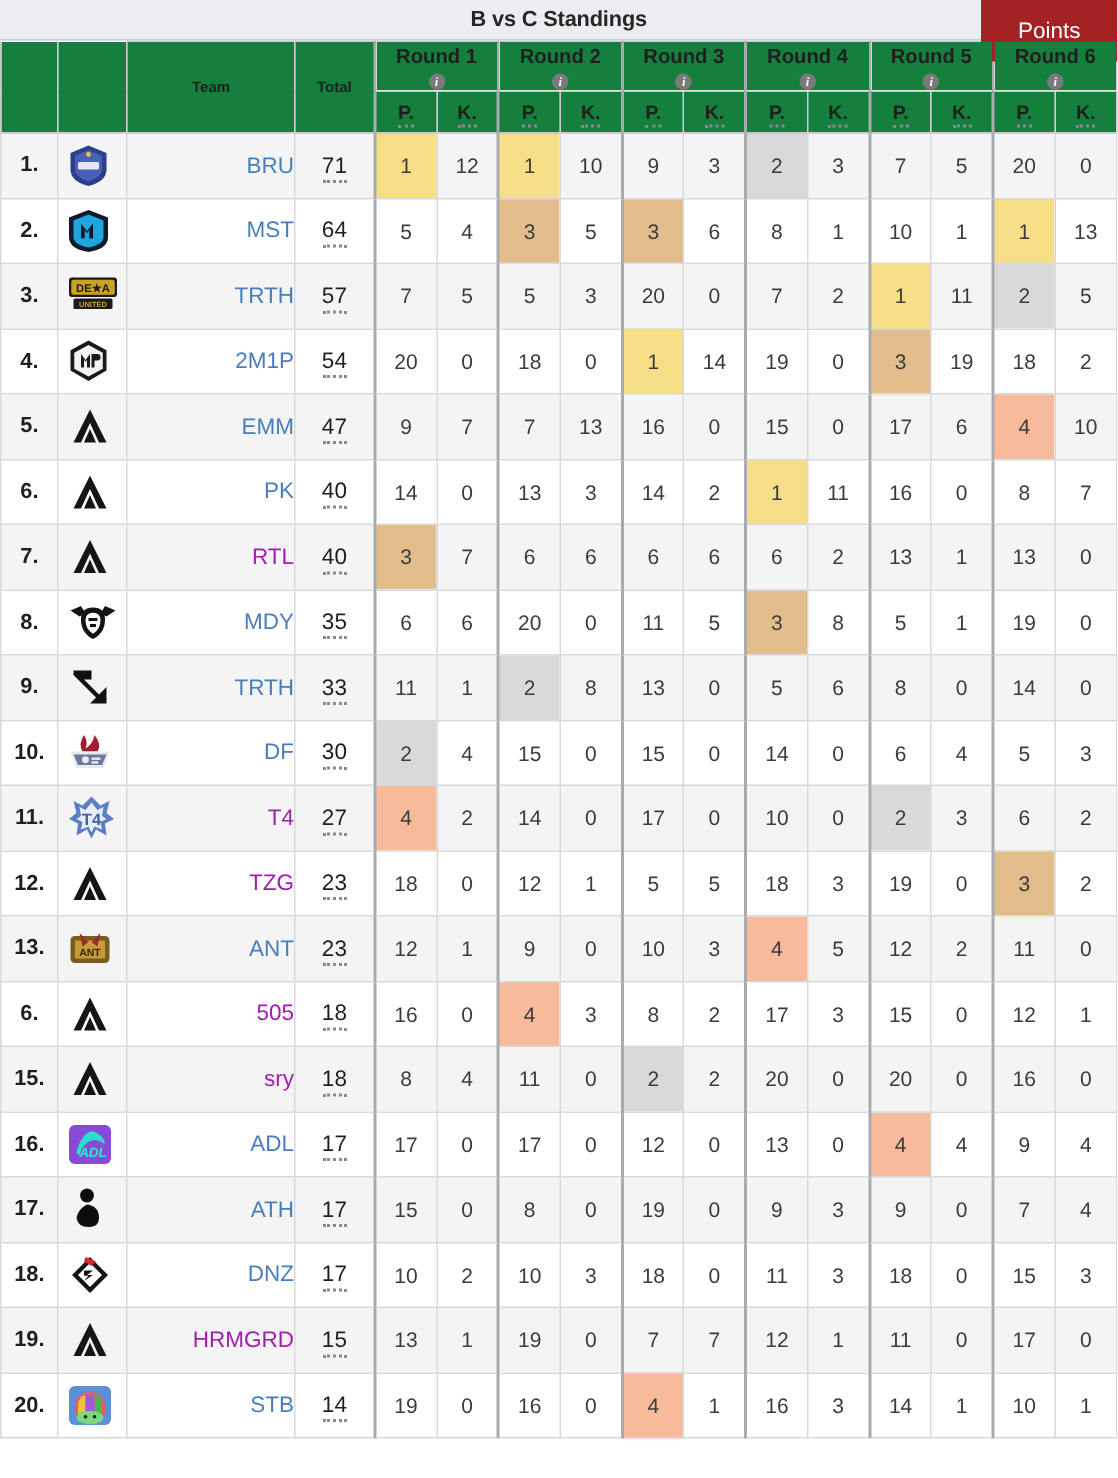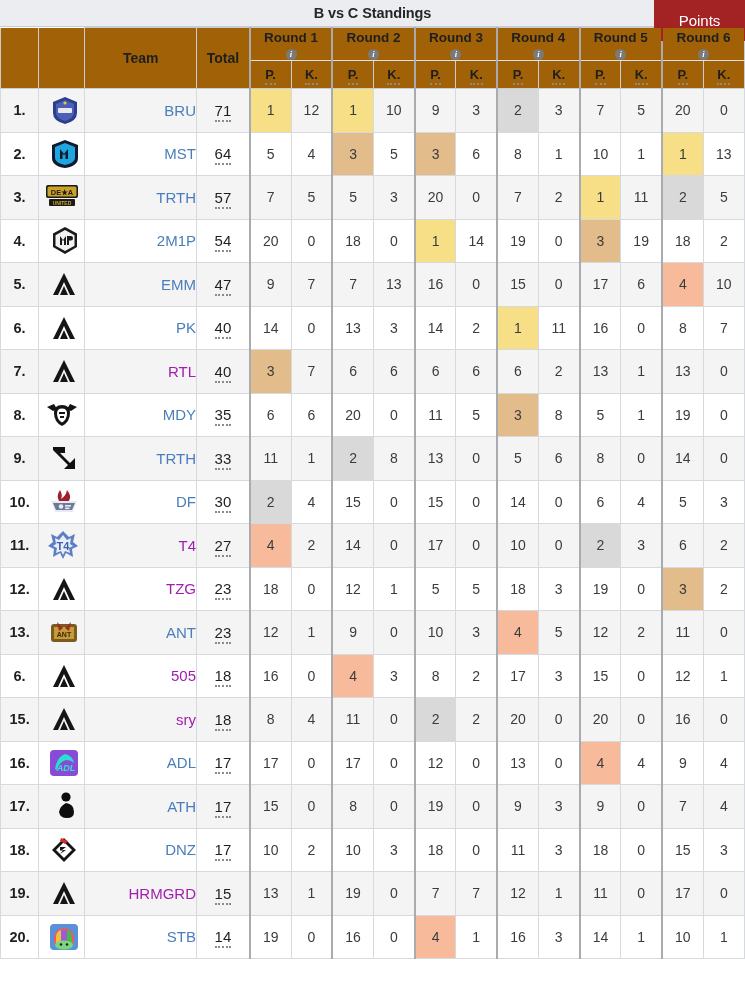--- a/index.html
+++ b/index.html
@@ -43,29 +43,29 @@
     font-size: 13.5px;
     color: #3b3b3b;
   }
   table.standings col.c-rank   { width: 38px; }
   table.standings col.c-logo   { width: 46px; }
   table.standings col.c-team   { width: 111px; }
   table.standings col.c-total  { width: 53px; }
   table.standings col.c-pk     { width: 41px; }
 
   thead th {
-    background: #a16207;
+    background: #15803d;
     border: 1px solid #c9ccd1;
     font-weight: bold;
     color: #1f1f1f;
     padding: 0;
   }
   th.h-rank, th.h-logo { border-top: none; }
   th.h-team, th.h-total {
-    font-size: 14px;
+    font-size: 10px;
     vertical-align: middle;
     text-align: center;
   }
   th.h-round {
     font-size: 13.5px;
     height: 32px;
     text-align: center;
     vertical-align: middle;
     border-bottom: 1px solid #dfe1e4;
     position: relative;
@@ -141,21 +141,21 @@
   }
   td.val { font-size: 14px; color: #3b3b3b; }
   td.hl-yellow { background: #f7df87 !important; }
   td.hl-tan    { background: #e3bc8c !important; }
   td.hl-salmon { background: #f7bb9c !important; }
   td.hl-gray   { background: #d9d9d9 !important; }
 
   .logo-wrap {
     width: 34px; height: 34px;
     margin: 0 auto;
-    display: flex; align-items: center; justify-content: flex-end;
+    display: flex; align-items: center; justify-content: flex-start;
   }
   .logo-wrap svg { display: block; }
 </style>
 </head>
 <body>
 
 <div id="app">
 
   <div class="titlebar">
     <div class="titlebar-title">B vs C Standings</div>

